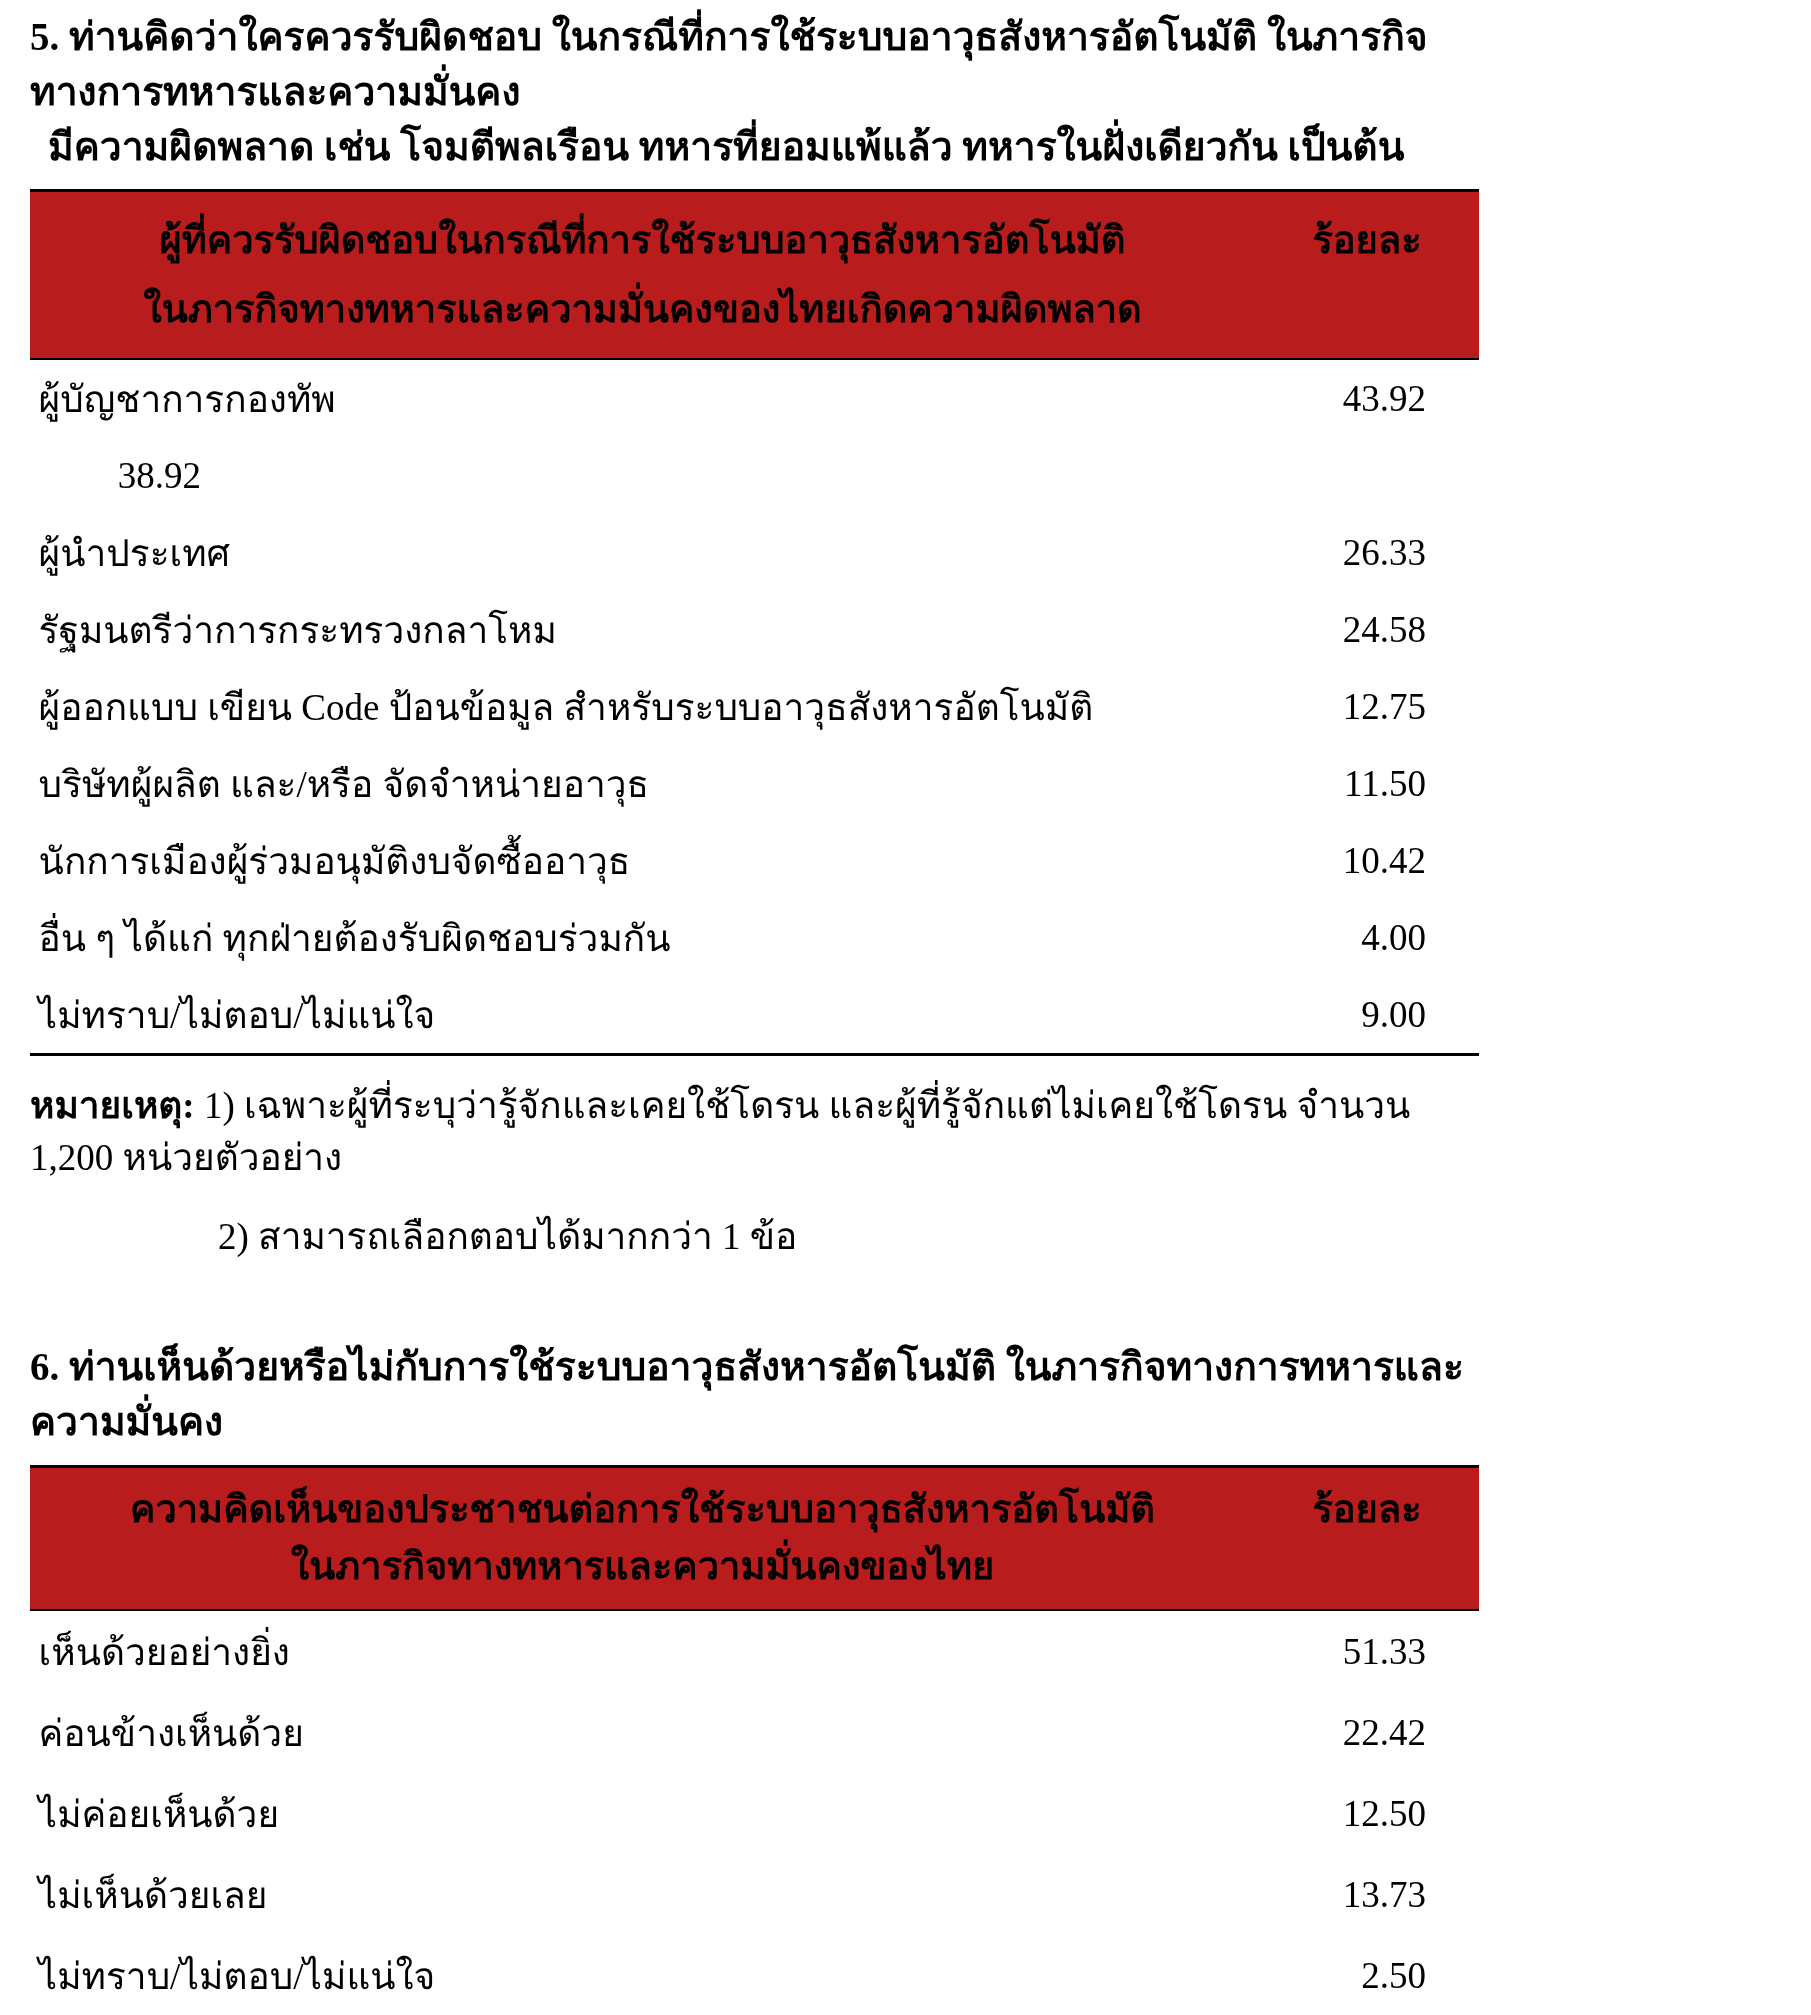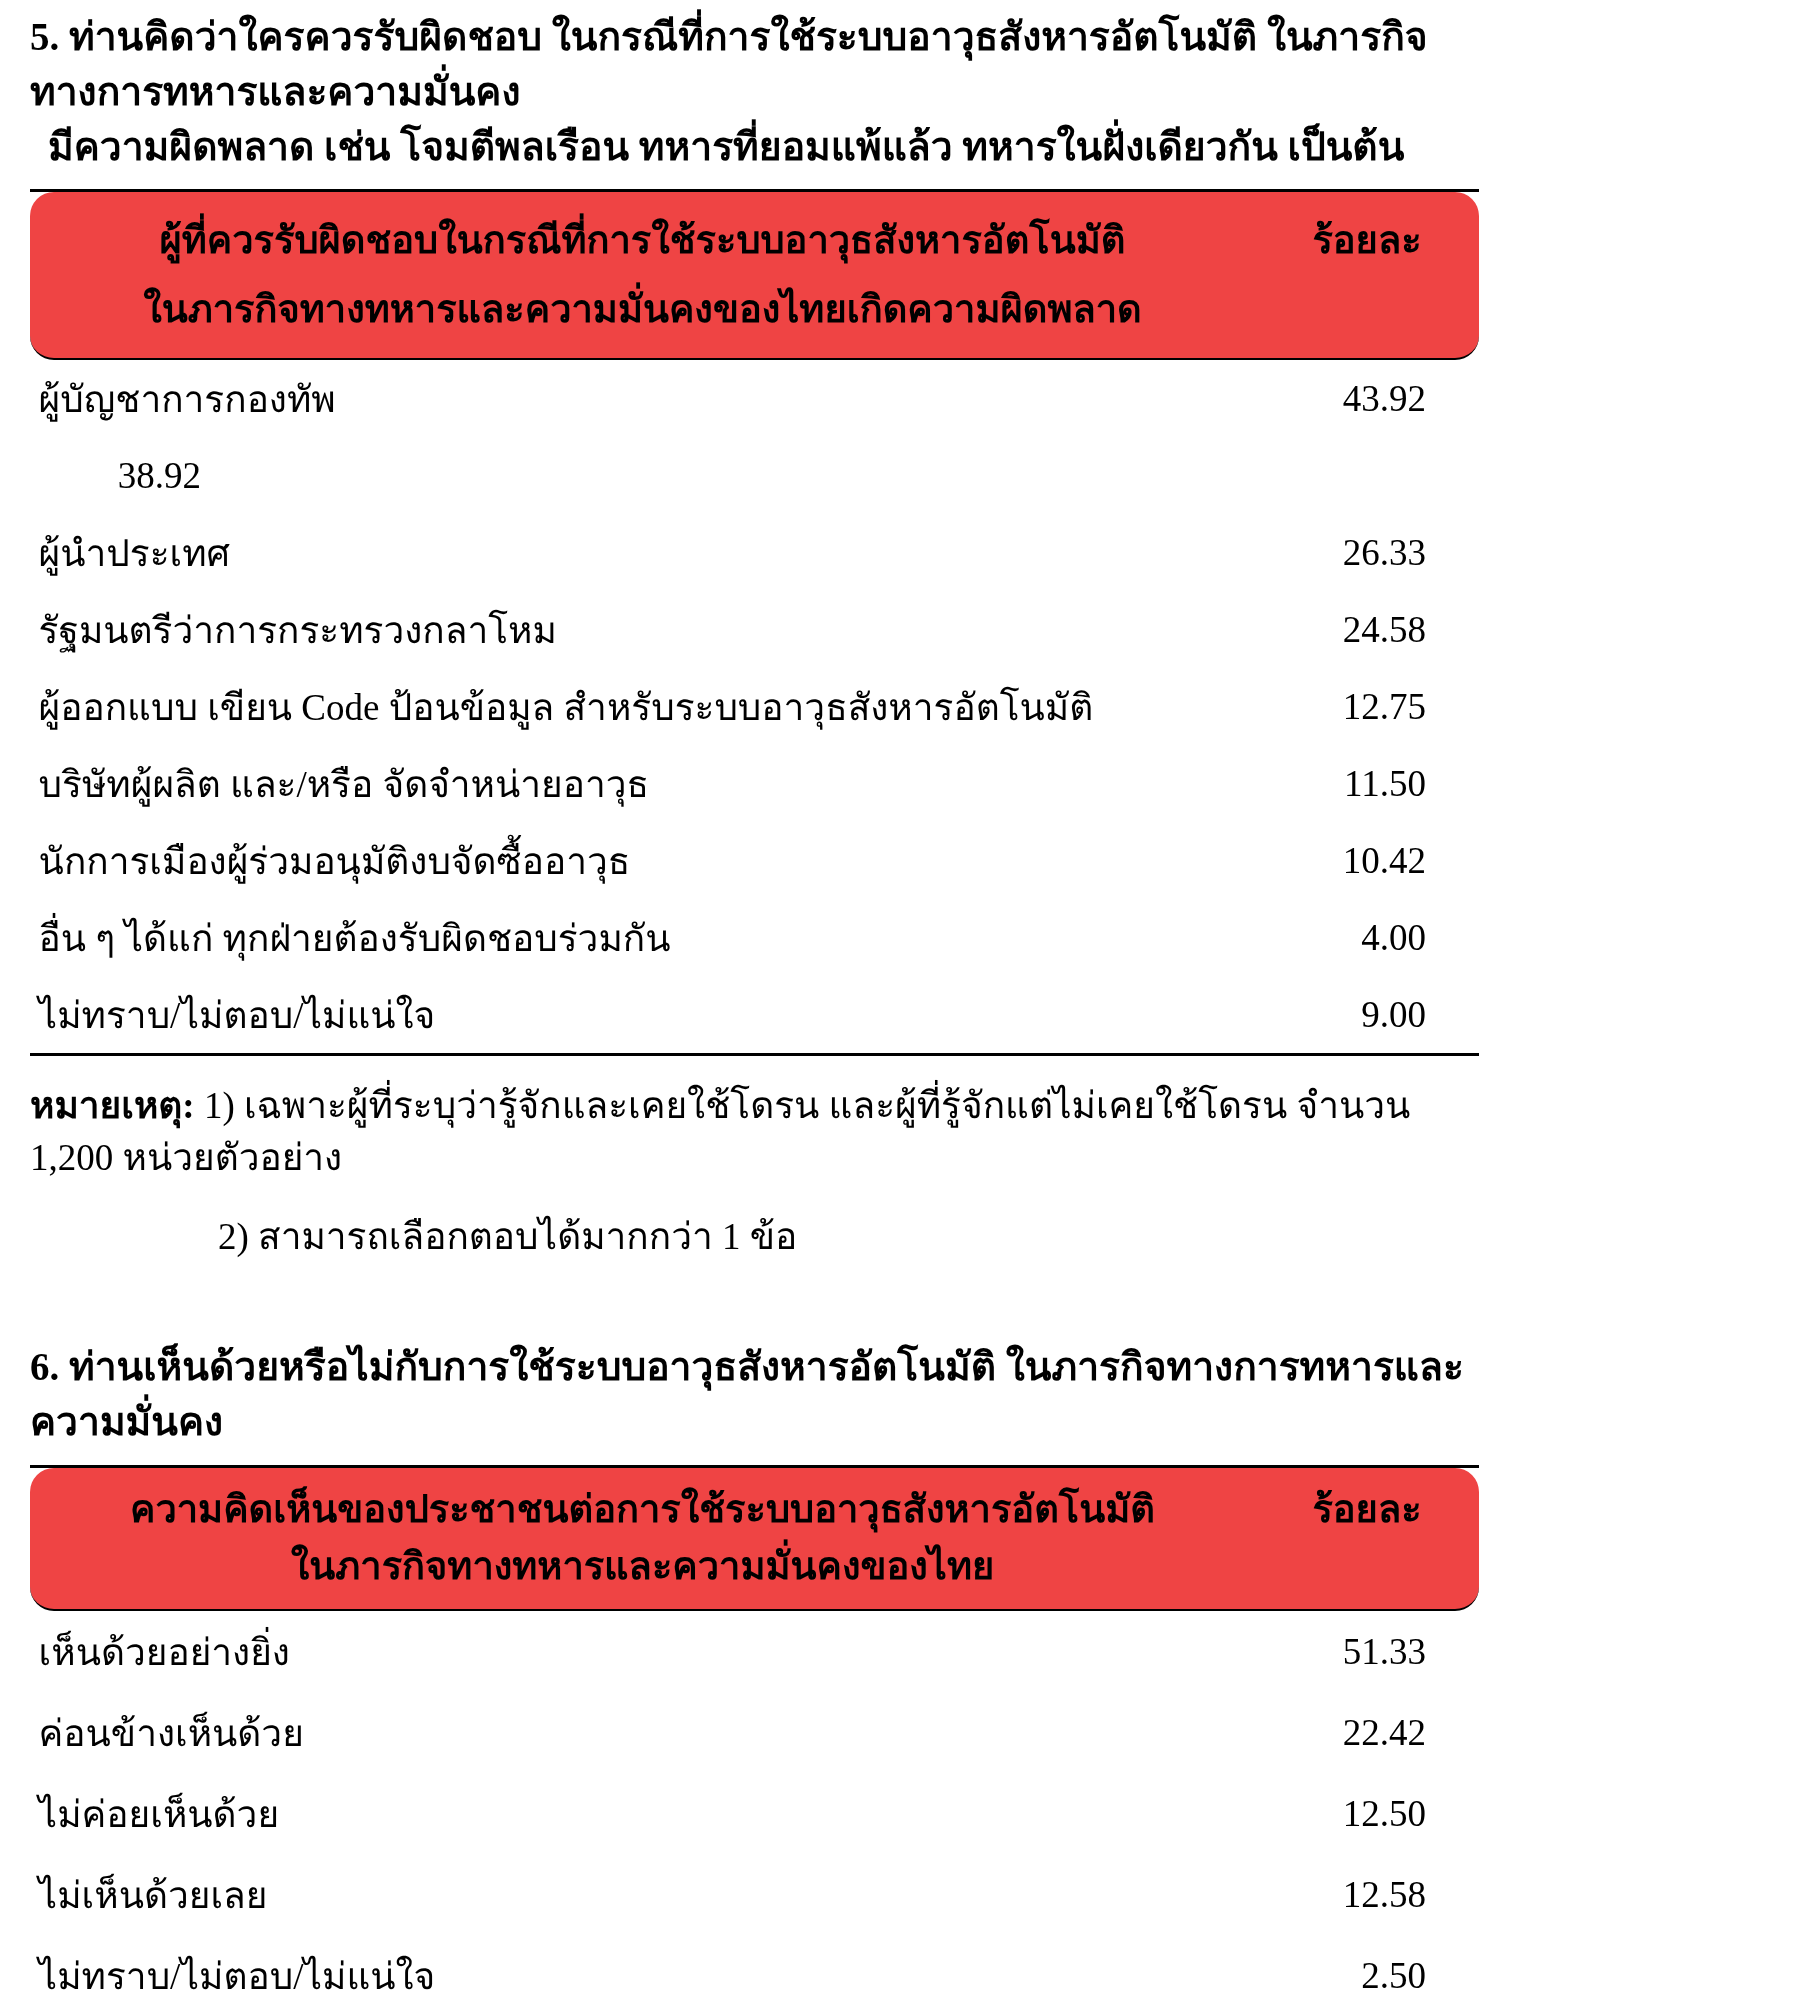--- a/index.html
+++ b/index.html
@@ -10,21 +10,21 @@
   }
   .page { box-sizing:border-box; width:1509px; padding:8.6px 30px 0 30px; }
 
   
   .q-heading { font-weight:bold; font-size:39px; line-height:55px; }
   .q-line { display:block; }
   .q-line2 { margin-left:18px; }
 
   
   .table { border-top:3.4px solid #000; border-bottom:3.4px solid #000; margin-top:15.5px; }
-  .t-header { background:#ef4444; border-bottom:2.6px solid #000; display:flex; padding:13.8px 0 13.8px 0;border-radius:24px; }
+  .t-header { background:#b91c1c; border-bottom:2.6px solid #000; display:flex; padding:13.8px 0 13.8px 0; }
   .t-header-left { flex:1; text-align:center; font-weight:bold; font-size:38px; }
   .t-header-left .hl { line-height:69px; }
   .table.tight .t-header-left .hl { line-height:57px; }
   .t-header-right { width:224px; font-weight:bold; font-size:38px; text-align:center; line-height:69px; }
   .table.tight .t-header-right { line-height:57px; }
 
   .t-row { display:flex; align-items:center; height:77px; font-size:37px; }
   .table.tight .t-row { height:81px; }
   .t-label { flex:1; padding-left:8.6px; }
   .t-value { width:224px; text-align:right; padding-right:53px; box-sizing:border-box; }
@@ -124,21 +124,21 @@
     <div class="t-row">
       <div class="t-label">ค่อนข้างเห็นด้วย</div>
       <div class="t-value">22.42</div>
     </div>
     <div class="t-row">
       <div class="t-label">ไม่ค่อยเห็นด้วย</div>
       <div class="t-value">12.50</div>
     </div>
     <div class="t-row">
       <div class="t-label">ไม่เห็นด้วยเลย</div>
-      <div class="t-value">12.58</div>
+      <div class="t-value">13.73</div>
     </div>
     <div class="t-row">
       <div class="t-label">ไม่ทราบ/ไม่ตอบ/ไม่แน่ใจ</div>
       <div class="t-value">2.50</div>
     </div>
 
     <div class="t-total">
       <div class="t-label">รวม</div>
       <div class="t-value">100.00</div>
     </div>

